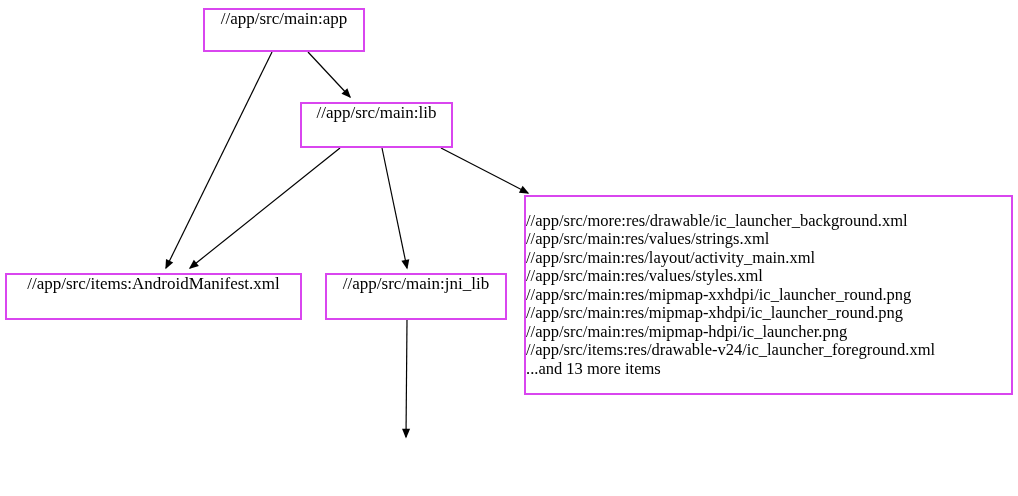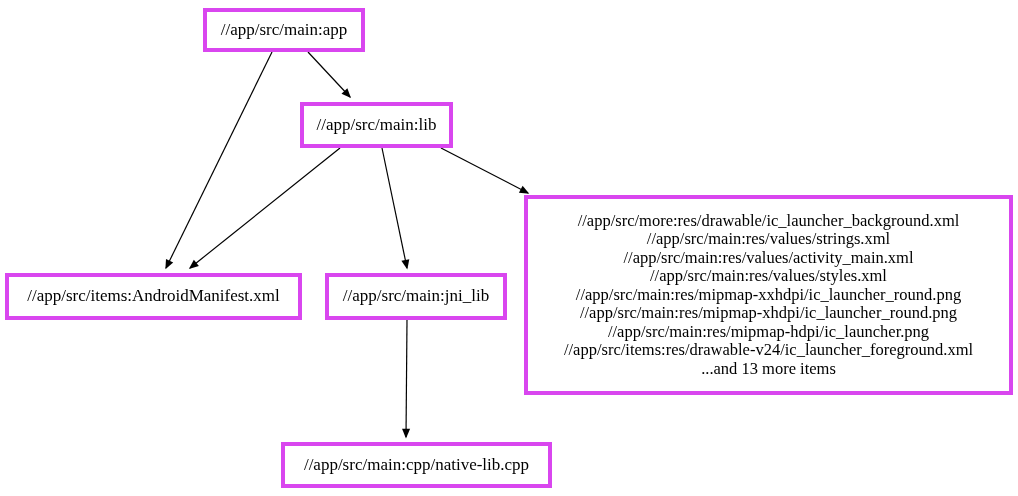--- a/index.html
+++ b/index.html
@@ -24,24 +24,24 @@
     height: 496px;
     pointer-events: none;
   }
   .edges line {
     stroke: #000000;
     stroke-width: 1.2;
   }
   .node {
     position: absolute;
     box-sizing: border-box;
-    border: 4px solid #d946ef;
+    border: 2px solid #d946ef;
     background: #ffffff;
     display: flex;
-    align-items: center;
+    align-items: flex-start;
     justify-content: center;
     text-align: center;
     font-size: 17px;
     line-height: 1.1;
     white-space: nowrap;
   }
   .node-app       { left: 203px; top: 8px;   width: 162px; height: 44px; }
   .node-lib       { left: 300px; top: 102px; width: 153px; height: 46px; }
   .node-manifest  { left: 5px;   top: 273px; width: 297px; height: 47px; }
   .node-jni-lib   { left: 325px; top: 273px; width: 182px; height: 47px; }
@@ -88,26 +88,23 @@
     <span>//app/src/items:AndroidManifest.xml</span>
   </div>
 
   <div class="node node-jni-lib">
     <span>//app/src/main:jni_lib</span>
   </div>
 
   <div class="node node-resources">
     <span class="res-line">//app/src/more:res/drawable/ic_launcher_background.xml</span>
     <span class="res-line">//app/src/main:res/values/strings.xml</span>
-    <span class="res-line">//app/src/main:res/values/activity_main.xml</span>
+    <span class="res-line">//app/src/main:res/layout/activity_main.xml</span>
     <span class="res-line">//app/src/main:res/values/styles.xml</span>
     <span class="res-line">//app/src/main:res/mipmap-xxhdpi/ic_launcher_round.png</span>
     <span class="res-line">//app/src/main:res/mipmap-xhdpi/ic_launcher_round.png</span>
     <span class="res-line">//app/src/main:res/mipmap-hdpi/ic_launcher.png</span>
     <span class="res-line">//app/src/items:res/drawable-v24/ic_launcher_foreground.xml</span>
     <span class="res-line">...and 13 more items</span>
   </div>
 
-  <div class="node node-native">
-    <span>//app/src/main:cpp/native-lib.cpp</span>
-  </div>
 
 </div>
 
 </body></html>

